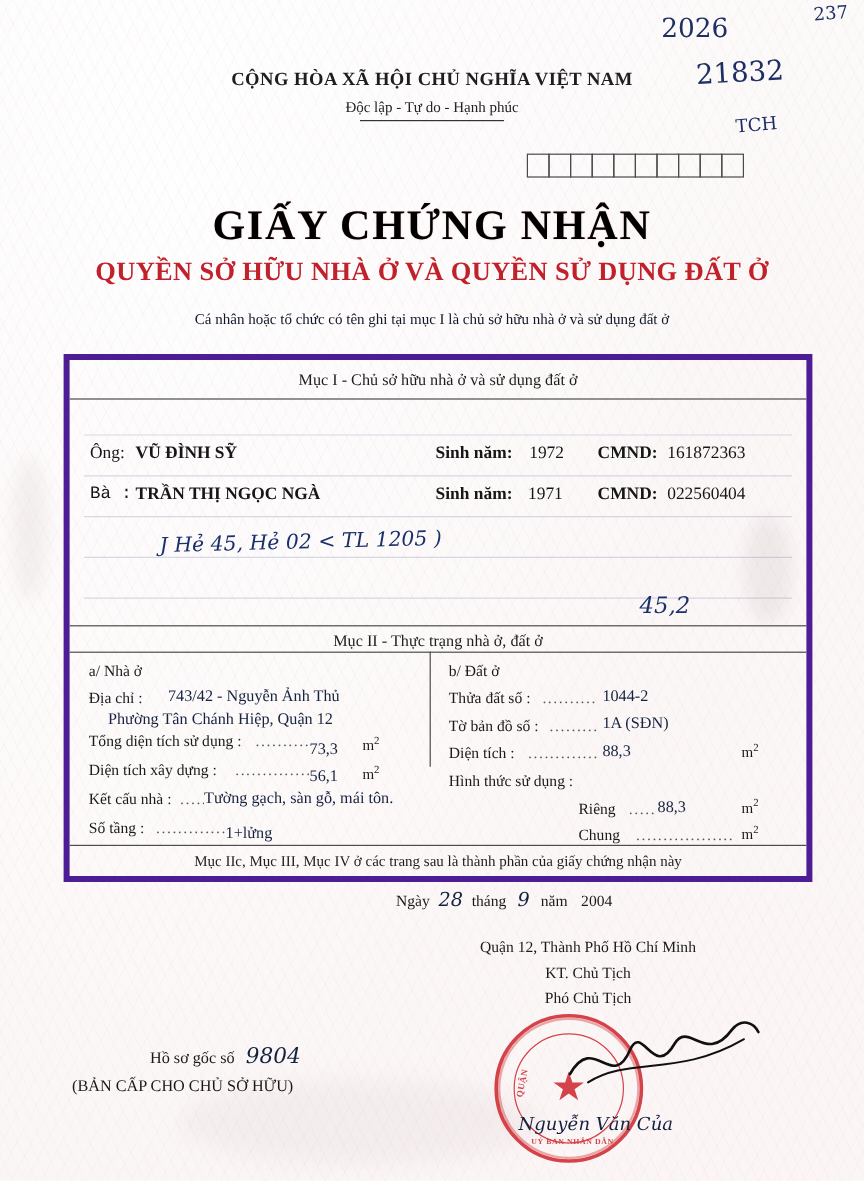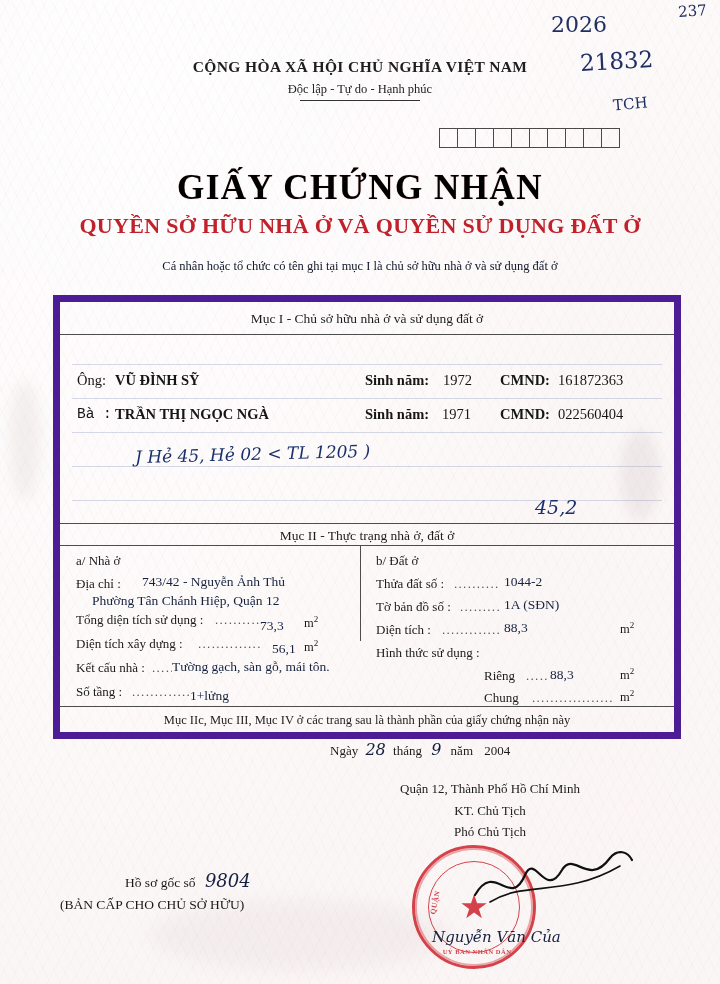--- a/index.html
+++ b/index.html
@@ -114,21 +114,21 @@
     color: #0f172a;
   }
 
   
   .frame {
     position: absolute;
     left: 53px;
     top: 295px;
     width: 614px;
     height: 430px;
-    border: 7px solid #4c1d95;
+    border: 5px solid #4c1d95;
   }
   .row-sep {
     position: absolute;
     left: 0; right: 0;
     border-top: 1px solid #4d4d4d;
   }
   .sec-head-text {
     position: absolute;
     left: 0; right: 0;
     text-align: center;
@@ -341,21 +341,21 @@
     <div class="f-value" style="left:82px;top:272px;">743/42 - Nguyễn Ảnh Thủ</div>
     <div class="f-value" style="left:32px;top:291px;">Phường Tân Chánh Hiệp, Quận 12</div>
 
     <div class="f-label" style="left:16px;top:310px;">Tổng diện tích sử dụng :</div>
     <div class="dots" style="left:155px;top:310px;width:45px;">..........</div>
     <div class="f-value" style="left:200px;top:316px;">73,3</div>
     <div class="sup" style="left:244px;top:312px;">m<sup>2</sup></div>
 
     <div class="f-label" style="left:16px;top:334px;">Diện tích xây dựng :</div>
     <div class="dots" style="left:138px;top:334px;width:62px;">..............</div>
-    <div class="f-value" style="left:212px;top:339px;">56,1</div>
+    <div class="f-value" style="left:200px;top:339px;">56,1</div>
     <div class="sup" style="left:244px;top:336px;">m<sup>2</sup></div>
 
     <div class="f-label" style="left:16px;top:358px;">Kết cấu nhà :</div>
     <div class="dots" style="left:92px;top:358px;width:20px;">.....</div>
     <div class="f-value" style="left:112px;top:357px;">Tường gạch, sàn gỗ, mái tôn.</div>
 
     <div class="f-label" style="left:16px;top:382px;">Số tầng :</div>
     <div class="dots" style="left:72px;top:382px;width:60px;">.............</div>
     <div class="f-value" style="left:130px;top:386px;">1+lửng</div>
 

